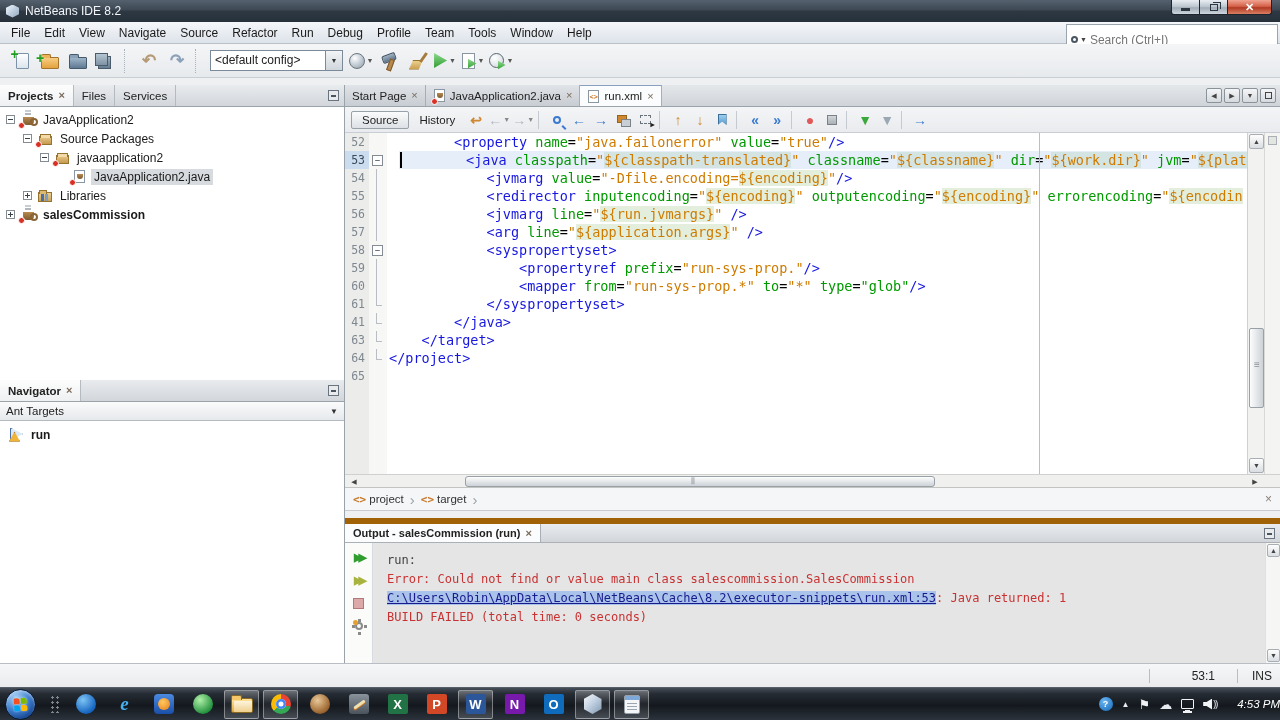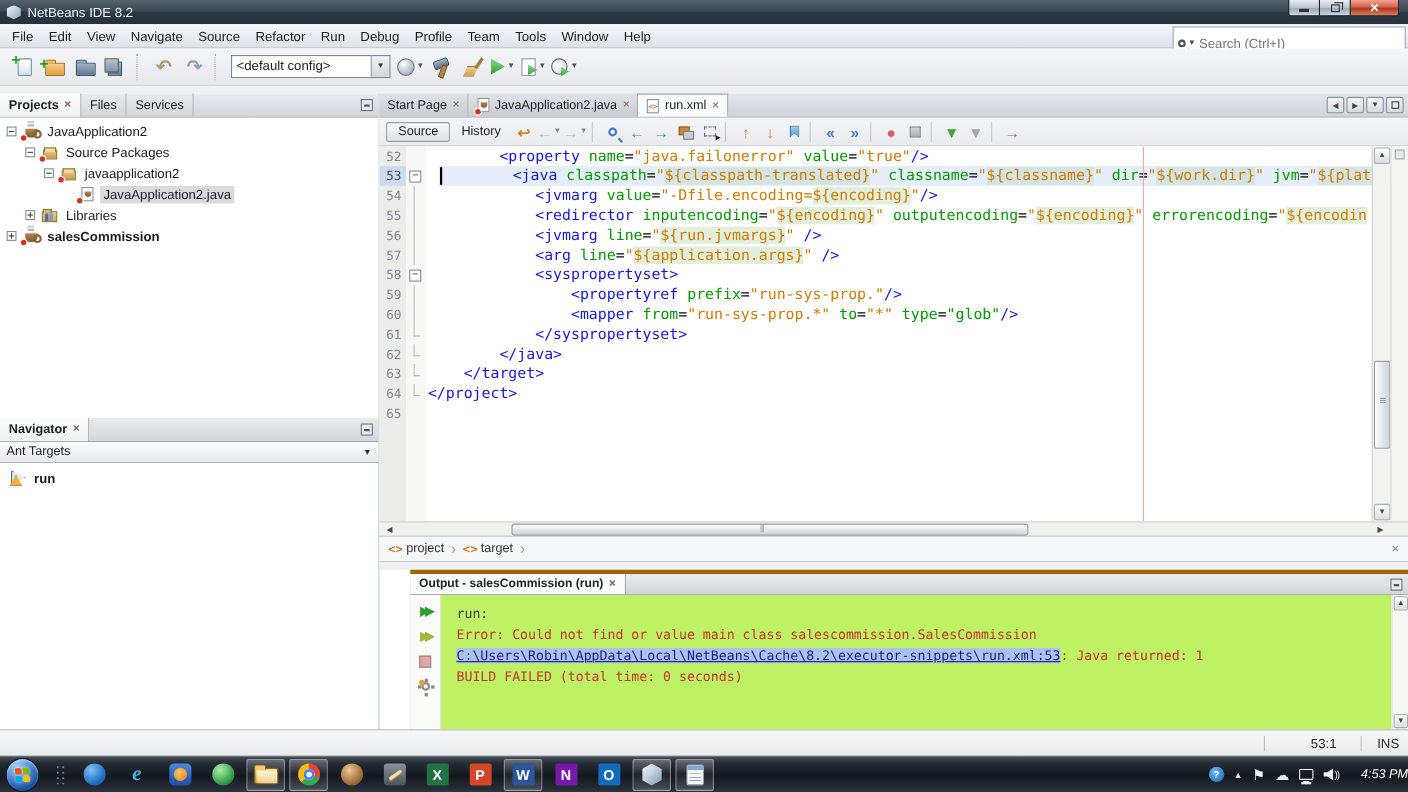--- a/index.html
+++ b/index.html
@@ -63,21 +63,21 @@
   .k-broom::before { content:""; position:absolute; left:1px; top:8px; width:12px; height:8px; background:linear-gradient(180deg,#eccf8e,#caa052); border:1px solid #96742f; clip-path:polygon(0 100%,30% 0,100% 0,70% 100%); }
   .k-broom::after { content:""; position:absolute; right:1px; top:0px; width:3px; height:11px; background:#a57b3c; transform:rotate(35deg); }
   .k-run { width:13px; height:15px; background:linear-gradient(180deg,#8ed88e,#2f9e2f); clip-path:polygon(0 0,100% 50%,0 100%); }
   .k-debug { width:14px; height:16px; position:relative; }
   .k-debug::before { content:""; position:absolute; left:0; top:0; width:11px; height:14px; background:#fff; border:1px solid #8a96a2; }
   .k-debug::after { content:""; position:absolute; right:-1px; bottom:0; width:9px; height:10px; background:linear-gradient(180deg,#8ed88e,#2f9e2f); clip-path:polygon(0 0,100% 50%,0 100%); }
   .k-profile { width:16px; height:16px; position:relative; }
   .k-profile::before { content:""; position:absolute; left:0; top:0; width:13px; height:13px; border-radius:50%; border:1px solid #5a6670; background:radial-gradient(circle at 35% 30%,#fff,#cfd6dc); }
   .k-profile::after { content:""; position:absolute; right:-1px; bottom:-1px; width:8px; height:9px; background:linear-gradient(180deg,#8ed88e,#2f9e2f); clip-path:polygon(0 0,100% 50%,0 100%); }
   #config-combo { display:flex; align-items:center; height:21px; margin:0 4px; }
-  #config-combo .combo-text { width:128px; height:21px; background:#fff; border:1px solid #7a8a99; font-size:12px; color:#222; padding:2px 4px; }
+  #config-combo .combo-text { width:116px; height:21px; background:#fff; border:1px solid #7a8a99; font-size:12px; color:#222; padding:2px 4px; }
   #config-combo .combo-btn { width:17px; height:21px; border:1px solid #7a8a99; border-left:none;
     background:linear-gradient(180deg,#f2f4f6,#cfd6dc); font-size:7px; color:#333; display:flex; align-items:center; justify-content:center; }
 
   
   #workspace { position:absolute; top:78px; left:0; width:1280px; height:585px; background:#eef0f2; }
   #left-col { position:absolute; left:0; top:7px; width:345px; height:578px; border-right:1px solid #9aa2aa; background:#fff; }
 
   .panel-header { height:22px; background:linear-gradient(180deg,#e9ebee,#d2d6db); border-bottom:1px solid #9aa2aa; display:flex; align-items:stretch; }
   .ptab { display:flex; align-items:center; font-size:11.5px; color:#222; padding:0 8px; border-right:1px solid #b4bac0; }
   .ptab.active { background:linear-gradient(180deg,#fdfdfd,#eef0f2); font-weight:bold; }
@@ -176,21 +176,21 @@
   #hthumb::after { content:"⦀"; position:absolute; left:225px; top:-1px; color:#8a929a; font-size:9px; letter-spacing:-2px; }
 
   #breadcrumb { position:absolute; top:403px; left:0; right:0; height:23px; background:#f5f6f7; border-bottom:1px solid #c8ccd0; display:flex; align-items:center; padding-left:8px; }
   .bc-ico { font-family:"DejaVu Sans Mono",monospace; font-size:11px; font-weight:bold; color:#c87828; margin-right:3px; }
   .bc-label { font-size:11.5px; color:#333; }
   .bc-sep { font-size:15px; color:#9aa2aa; margin:0 6px; }
   #bc-close { margin-left:auto; margin-right:8px; color:#8a8078; font-size:12px; }
 
   #splitter2 { position:absolute; top:426px; left:0; right:0; height:7px; background:#eef0f2; }
 
-  #output-panel { position:absolute; top:433px; left:0; right:0; height:145px; background:#bef264; border-top:4px solid #a16207;margin-left:28px; }
+  #output-panel { position:absolute; top:433px; left:0; right:0; height:145px; background:#e5e5e5; border-top:6px solid #a16207; }
   #output-header { height:19px; background:linear-gradient(180deg,#e9ebee,#d2d6db); border-bottom:1px solid #aab0b6; display:flex; align-items:stretch; }
   #output-tab { display:flex; align-items:center; padding:0 8px; font-size:11px; font-weight:bold; color:#222; background:#fbfcfd; border-right:1px solid #a8aeb4; }
   #output-body { position:absolute; top:19px; left:0; right:0; bottom:0; display:flex; }
   #output-strip { width:28px; border-right:1px solid #d8dce0; background:#fbfbfa; display:flex; flex-direction:column; align-items:center; padding-top:4px; }
   .ob { width:22px; height:20px; display:flex; align-items:center; justify-content:center; margin-bottom:3px; }
   .o-rerun { color:#2f9e2f; font-size:11px; letter-spacing:-4px; font-weight:bold; }
   .o-rerun2 { color:#a7b33c; font-size:11px; letter-spacing:-4px; font-weight:bold; }
   .o-stop { width:11px; height:11px; background:#dca8a8; border:1px solid #b07a7a; }
   .o-gear { width:8px; height:8px; border:2px solid #8a8a8a; border-radius:50%; position:relative; }
   .o-gear::before { content:""; position:absolute; left:1px; top:-5px; width:3px; height:3px; background:#8a8a8a;
@@ -547,21 +547,21 @@
             <div class="code-row"><div class="ln">52</div><div class="fold"></div><div class="ctxt"><span class="cp">        </span><span class="ct">&lt;property</span><span class="cp"> </span><span class="ca">name</span><span class="cp">=</span><span class="cv">"java.failonerror"</span><span class="cp"> </span><span class="ca">value</span><span class="cp">=</span><span class="cv">"true"</span><span class="ct">/&gt;</span></div></div>
             <div class="code-row cur"><div class="ln">53</div><div class="fold box"></div><div class="ctxt"><span class="cp">        </span><span class="ct">&lt;java</span><span class="cp"> </span><span class="ca">classpath</span><span class="cp">=</span><span class="cv">"</span><span class="cg">${classpath-translated}</span><span class="cv">"</span><span class="cp"> </span><span class="ca">classname</span><span class="cp">=</span><span class="cv">"</span><span class="cg">${classname}</span><span class="cv">"</span><span class="cp"> </span><span class="ca">dir</span><span class="cp">=</span><span class="cv">"</span><span class="cg">${work.dir}</span><span class="cv">"</span><span class="cp"> </span><span class="ca">jvm</span><span class="cp">=</span><span class="cv">"</span><span class="cg">${platf</span><div id="caret" style="left: 1px;"></div></div></div>
             <div class="code-row"><div class="ln">54</div><div class="fold line"></div><div class="ctxt"><span class="cp">            </span><span class="ct">&lt;jvmarg</span><span class="cp"> </span><span class="ca">value</span><span class="cp">=</span><span class="cv">"-Dfile.encoding=</span><span class="cg">${encoding}</span><span class="cv">"</span><span class="ct">/&gt;</span></div></div>
             <div class="code-row"><div class="ln">55</div><div class="fold line"></div><div class="ctxt"><span class="cp">            </span><span class="ct">&lt;redirector</span><span class="cp"> </span><span class="ca">inputencoding</span><span class="cp">=</span><span class="cv">"</span><span class="cg">${encoding}</span><span class="cv">"</span><span class="cp"> </span><span class="ca">outputencoding</span><span class="cp">=</span><span class="cv">"</span><span class="cg">${encoding}</span><span class="cv">"</span><span class="cp"> </span><span class="ca">errorencoding</span><span class="cp">=</span><span class="cv">"</span><span class="cg">${encodin</span></div></div>
             <div class="code-row"><div class="ln">56</div><div class="fold line"></div><div class="ctxt"><span class="cp">            </span><span class="ct">&lt;jvmarg</span><span class="cp"> </span><span class="ca">line</span><span class="cp">=</span><span class="cv">"</span><span class="cg">${run.jvmargs}</span><span class="cv">"</span><span class="cp"> </span><span class="ct">/&gt;</span></div></div>
             <div class="code-row"><div class="ln">57</div><div class="fold line"></div><div class="ctxt"><span class="cp">            </span><span class="ct">&lt;arg</span><span class="cp"> </span><span class="ca">line</span><span class="cp">=</span><span class="cv">"</span><span class="cg">${application.args}</span><span class="cv">"</span><span class="cp"> </span><span class="ct">/&gt;</span></div></div>
             <div class="code-row"><div class="ln">58</div><div class="fold box"></div><div class="ctxt"><span class="cp">            </span><span class="ct">&lt;syspropertyset&gt;</span></div></div>
             <div class="code-row"><div class="ln">59</div><div class="fold line"></div><div class="ctxt"><span class="cp">                </span><span class="ct">&lt;propertyref</span><span class="cp"> </span><span class="ca">prefix</span><span class="cp">=</span><span class="cv">"run-sys-prop."</span><span class="ct">/&gt;</span></div></div>
             <div class="code-row"><div class="ln">60</div><div class="fold line"></div><div class="ctxt"><span class="cp">                </span><span class="ct">&lt;mapper</span><span class="cp"> </span><span class="ca">from</span><span class="cp">=</span><span class="cv">"run-sys-prop.*"</span><span class="cp"> </span><span class="ca">to</span><span class="cp">=</span><span class="cv">"*"</span><span class="cp"> </span><span class="ca">type</span><span class="cp">=</span><span class="ca">"glob"</span><span class="ct">/&gt;</span></div></div>
             <div class="code-row"><div class="ln">61</div><div class="fold end"></div><div class="ctxt"><span class="cp">            </span><span class="ct">&lt;/syspropertyset&gt;</span></div></div>
-            <div class="code-row"><div class="ln">62</div><div class="fold end"></div><div class="ctxt"><span class="cp">        </span><span class="ct">&lt;/java&gt;</span></div></div>
+            <div class="code-row"><div class="ln">41</div><div class="fold end"></div><div class="ctxt"><span class="cp">        </span><span class="ct">&lt;/java&gt;</span></div></div>
             <div class="code-row"><div class="ln">63</div><div class="fold end"></div><div class="ctxt"><span class="cp">    </span><span class="ct">&lt;/target&gt;</span></div></div>
             <div class="code-row"><div class="ln">64</div><div class="fold end"></div><div class="ctxt"><span class="cp"></span><span class="ct">&lt;/project&gt;</span></div></div>
             <div class="code-row"><div class="ln">65</div><div class="fold"></div><div class="ctxt"><span class="cp"></span></div></div>
           </div>
         <div id="margin-line"></div>
         <div id="vscroll">
           <div class="scroll-arrow" style="top:1px;">▲</div>
           <div id="vthumb"></div>
           <div class="scroll-arrow" style="bottom:1px;">▼</div>
         </div>

